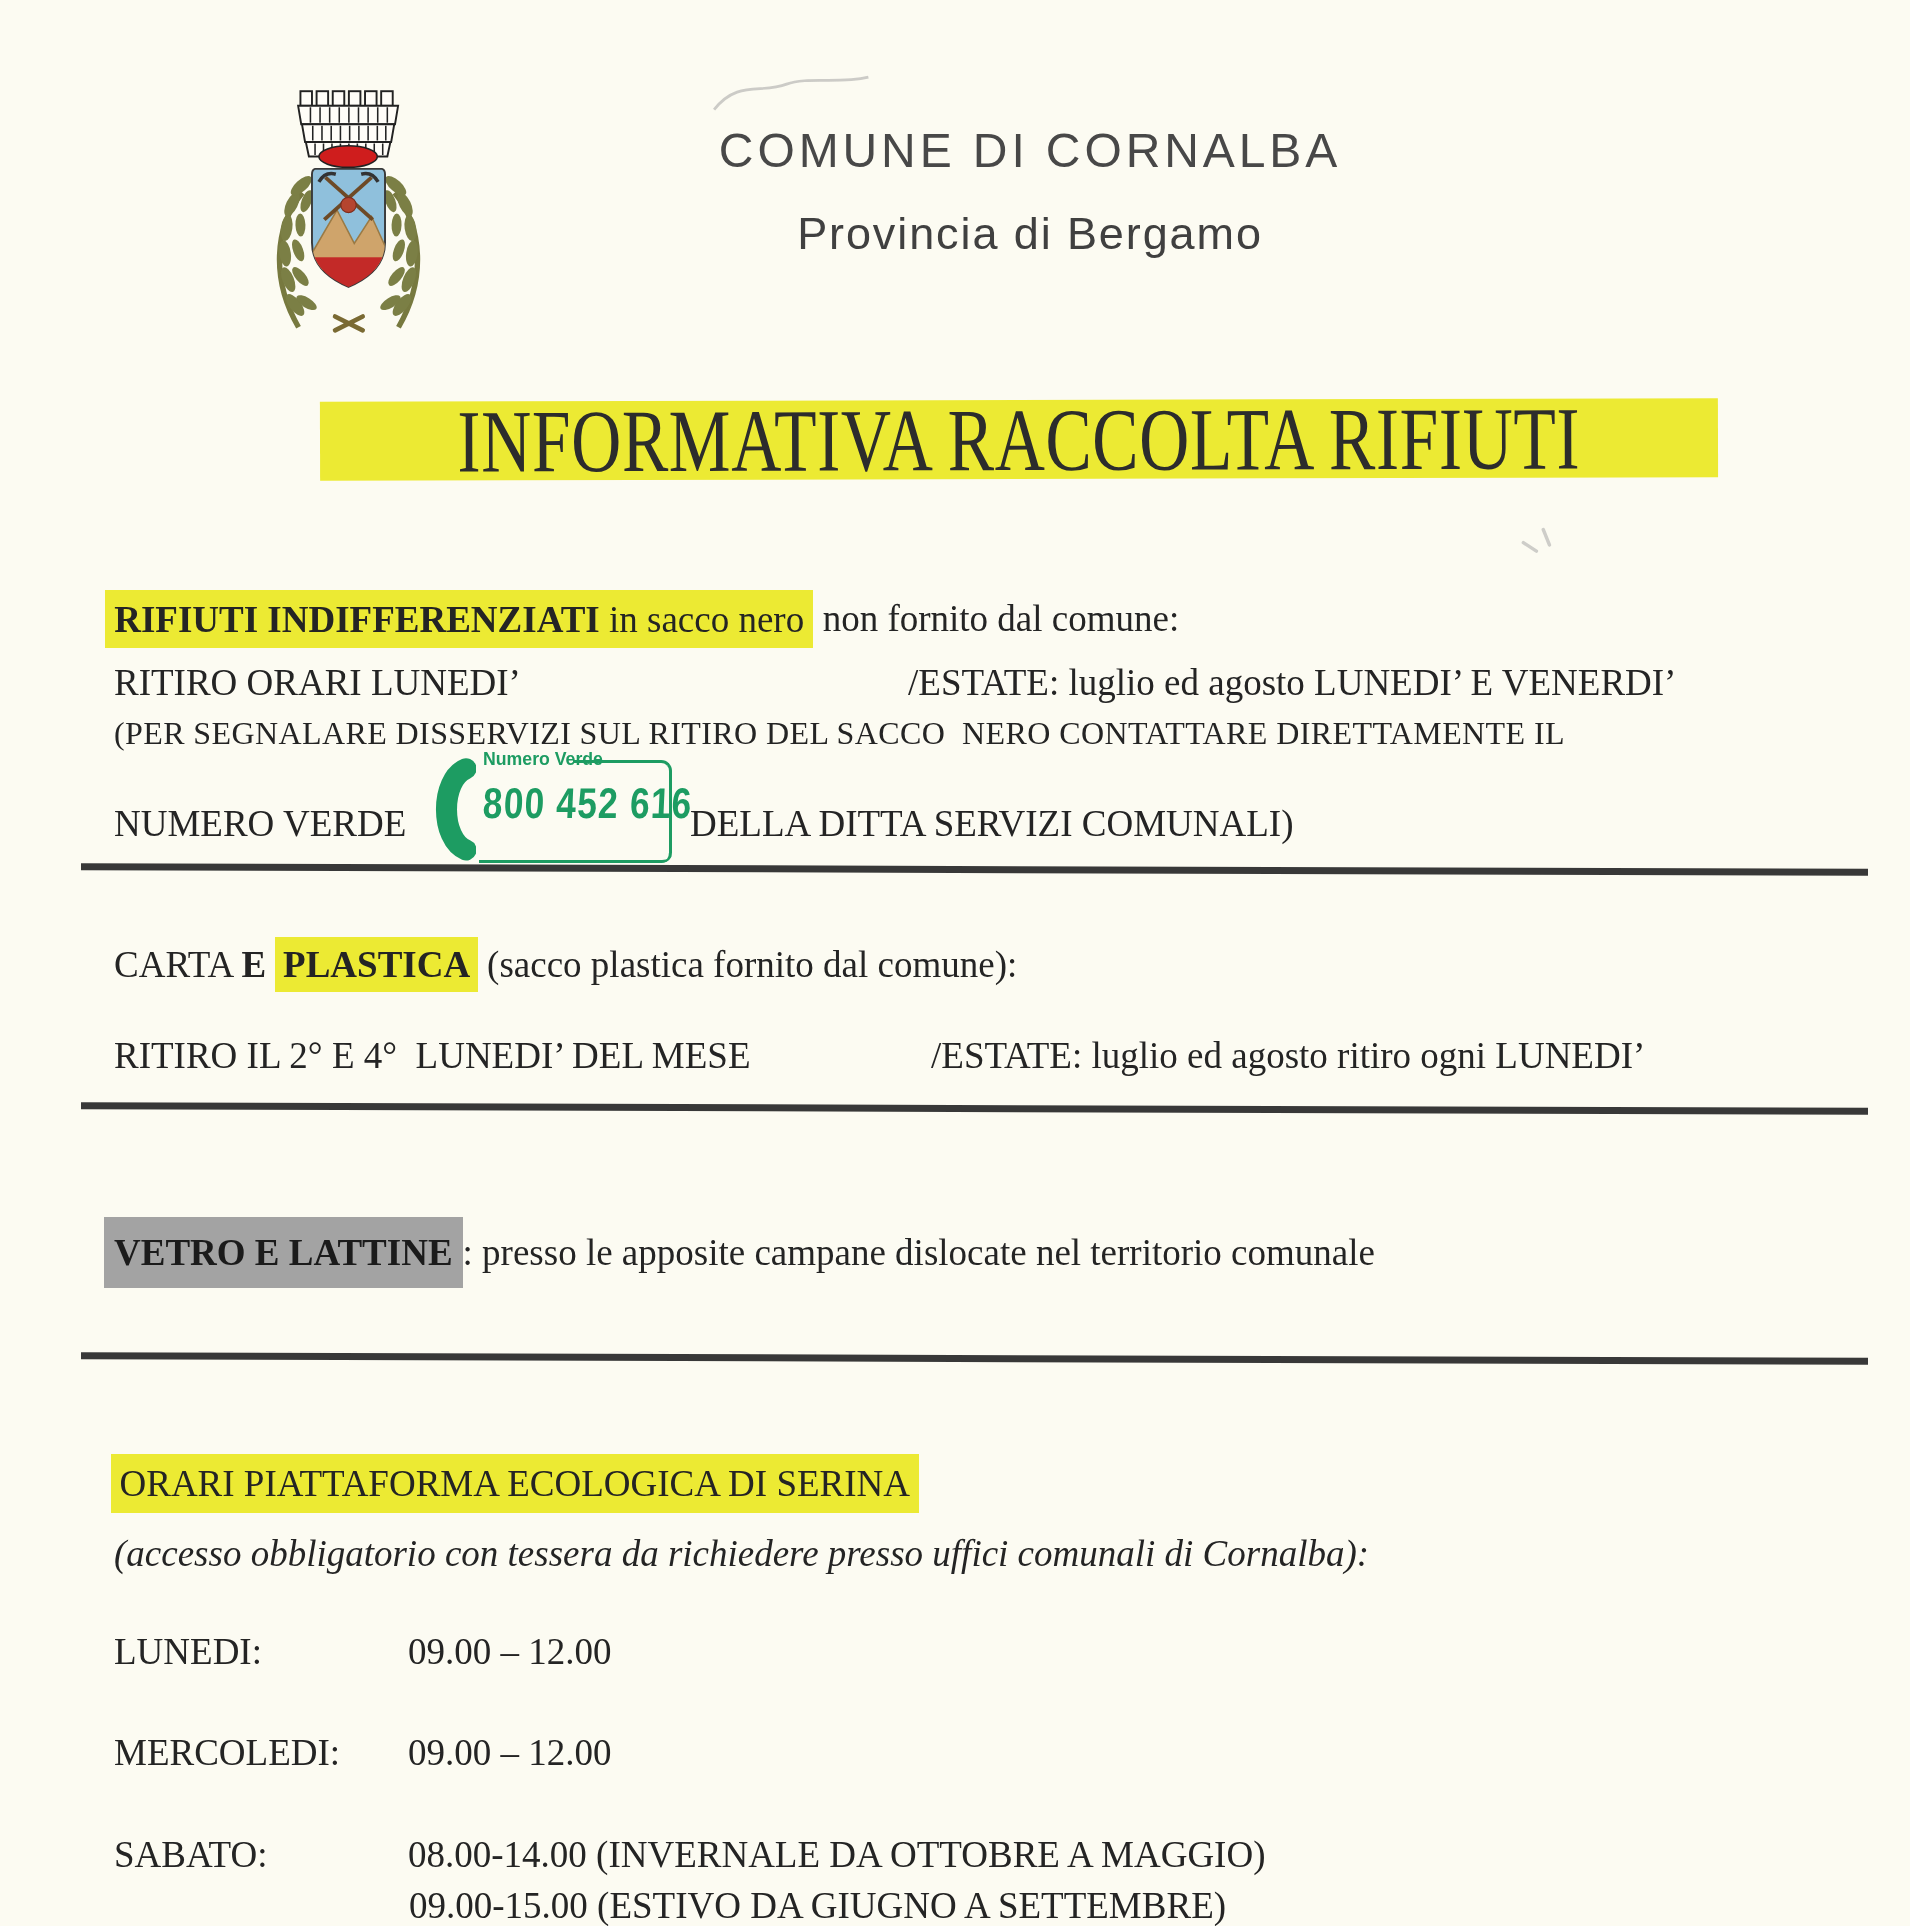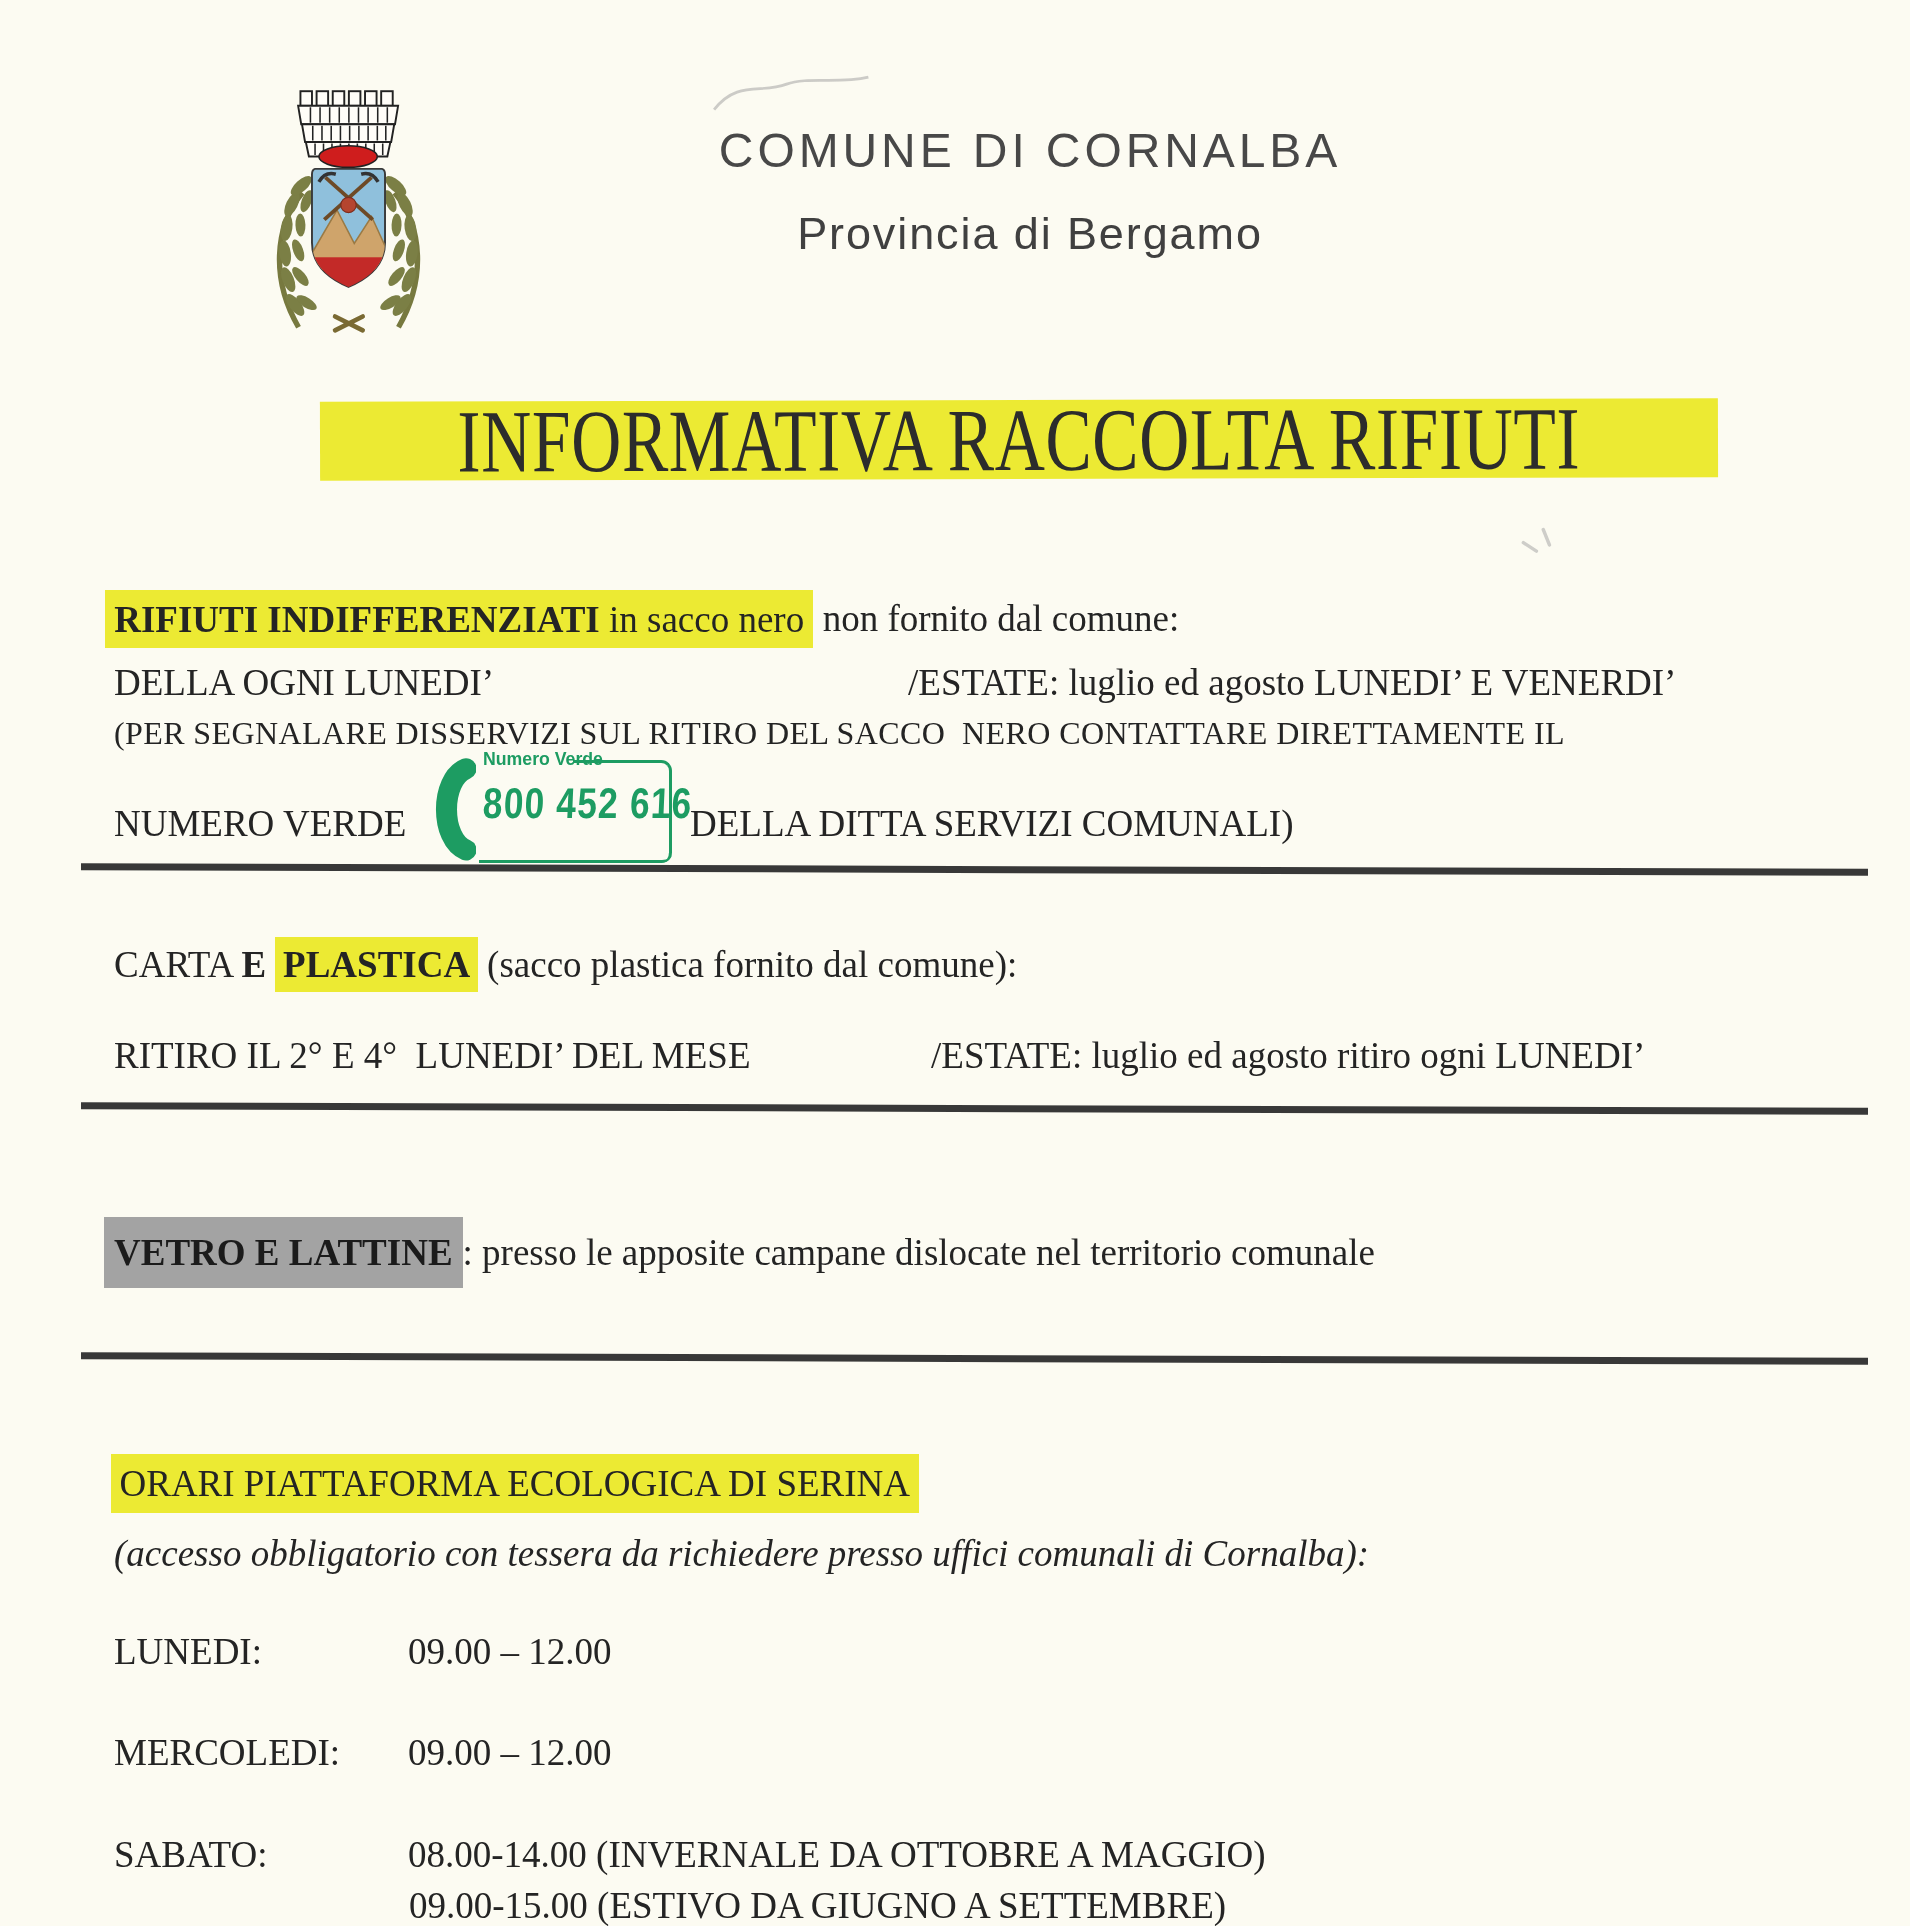--- a/index.html
+++ b/index.html
@@ -108,21 +108,21 @@
     <span id="title-text">INFORMATIVA RACCOLTA RIFIUTI</span>
   </div>
 
   <svg class="abs" style="left:1518px;top:524px" width="46" height="35" viewBox="0 0 120 90">
     <path d="M14,48 l34,22 M66,14 l16,40" stroke="#a0a0a0" stroke-width="9" opacity="0.5" fill="none" stroke-linecap="round"></path>
   </svg>
 
   <div class="abs t95 nw" style="left:105px;top:598px">
     <span class="hl-y"><b>RIFIUTI INDIFFERENZIATI</b><span> in sacco nero</span></span><span> non fornito dal comune:</span>
   </div>
-  <div class="abs t95 nw" style="left:114px;top:662px">DELLA OGNI LUNEDI’</div>
+  <div class="abs t95 nw" style="left:114px;top:662px">RITIRO ORARI LUNEDI’</div>
   <div class="abs t95 nw" style="left:908px;top:662px">/ESTATE: luglio ed agosto LUNEDI’ E VENERDI’</div>
   <div class="abs t86 nw" style="left:114px;top:716px">(PER SEGNALARE DISSERVIZI SUL RITIRO DEL SACCO&nbsp; NERO CONTATTARE DIRETTAMENTE IL</div>
 
   <div class="abs t95 nw" style="left:114px;top:803px">NUMERO VERDE</div>
 
   <div class="abs" style="left:430px;top:750px;width:243px;height:116px">
     <svg style="position:absolute;left:0;top:3.1px" width="46" height="112" viewBox="0 0 120 290">
       <path d="M94,40 C26,68 26,224 94,252" fill="none" stroke="#1d9c62" stroke-width="55" stroke-linecap="round"></path>
     </svg>
     <div style="position:absolute;left:49px;top:10px;right:0.8px;bottom:3.1px;border-bottom:3.1px solid #1d9c62;border-radius:0 0 10px 0"></div>

